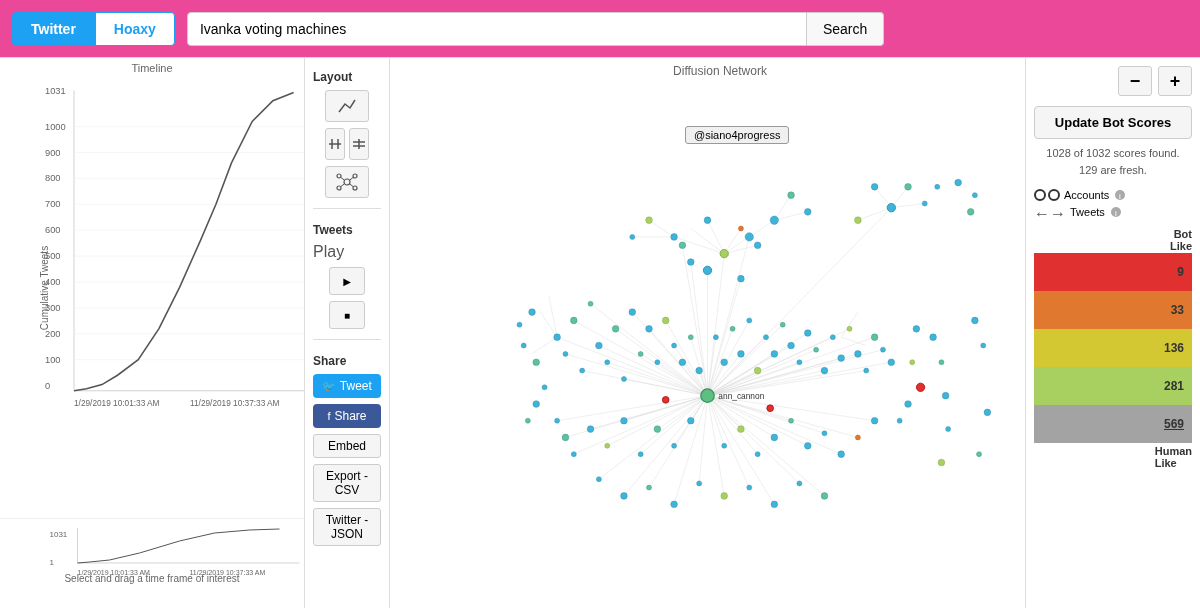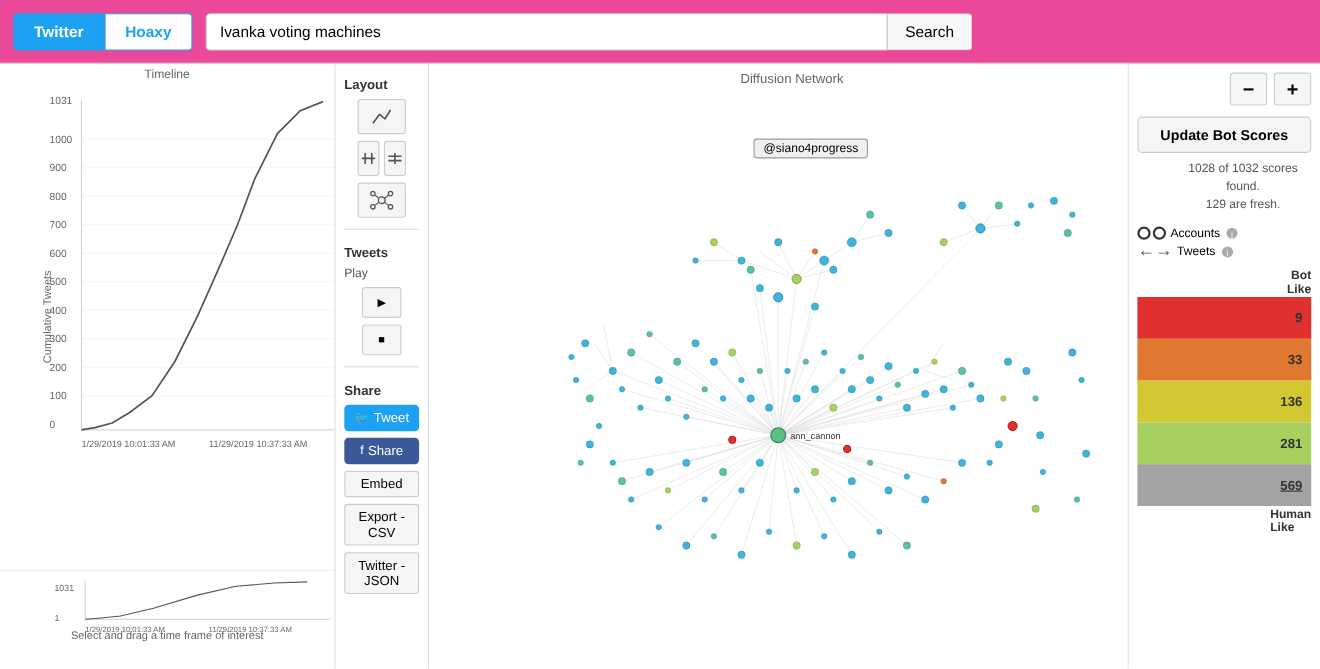--- a/index.html
+++ b/index.html
@@ -248,21 +248,20 @@
       cursor: pointer;
       width: 100%;
       margin-bottom: 6px;
     }
     .score-info {
       font-size: 11px;
       color: #555;
       text-align: center;
       margin-bottom: 10px;
       line-height: 1.5;
-      margin-left: 34px;
     }
     .score-bars {
       width: 100%;
       display: flex;
       flex-direction: column;
       gap: 0;
     }
     .score-bar {
       display: flex;
       align-items: center;
@@ -376,21 +375,21 @@
         <circle cx="3" cy="15" r="2" fill="none" stroke="#555" stroke-width="1.2"></circle>
         <circle cx="19" cy="15" r="2" fill="none" stroke="#555" stroke-width="1.2"></circle>
         <line x1="8.2" y1="7" x2="5" y2="4.5" stroke="#555" stroke-width="1"></line>
         <line x1="13.8" y1="7" x2="17" y2="4.5" stroke="#555" stroke-width="1"></line>
         <line x1="8.2" y1="11" x2="5" y2="13.5" stroke="#555" stroke-width="1"></line>
         <line x1="13.8" y1="11" x2="17" y2="13.5" stroke="#555" stroke-width="1"></line>
       </svg>
     </button>
     <div class="divider"></div>
     <div class="panel-section-label">Tweets</div>
-    <div style="font-size:11px;color:#555;align-self:flex-start;">Play</div>
+    <div style="font-size:16px;color:#555;align-self:flex-start;">Play</div>
     <button class="play-btn">▶</button>
     <button class="play-btn">■</button>
     <div class="divider"></div>
     <div class="panel-section-label">Share</div>
     <button class="tweet-btn">
       <span style="font-size:11px;">🐦</span>
       <span>Tweet</span>
     </button>
     <button class="share-btn">
       <span style="font-size:11px;">f</span>

